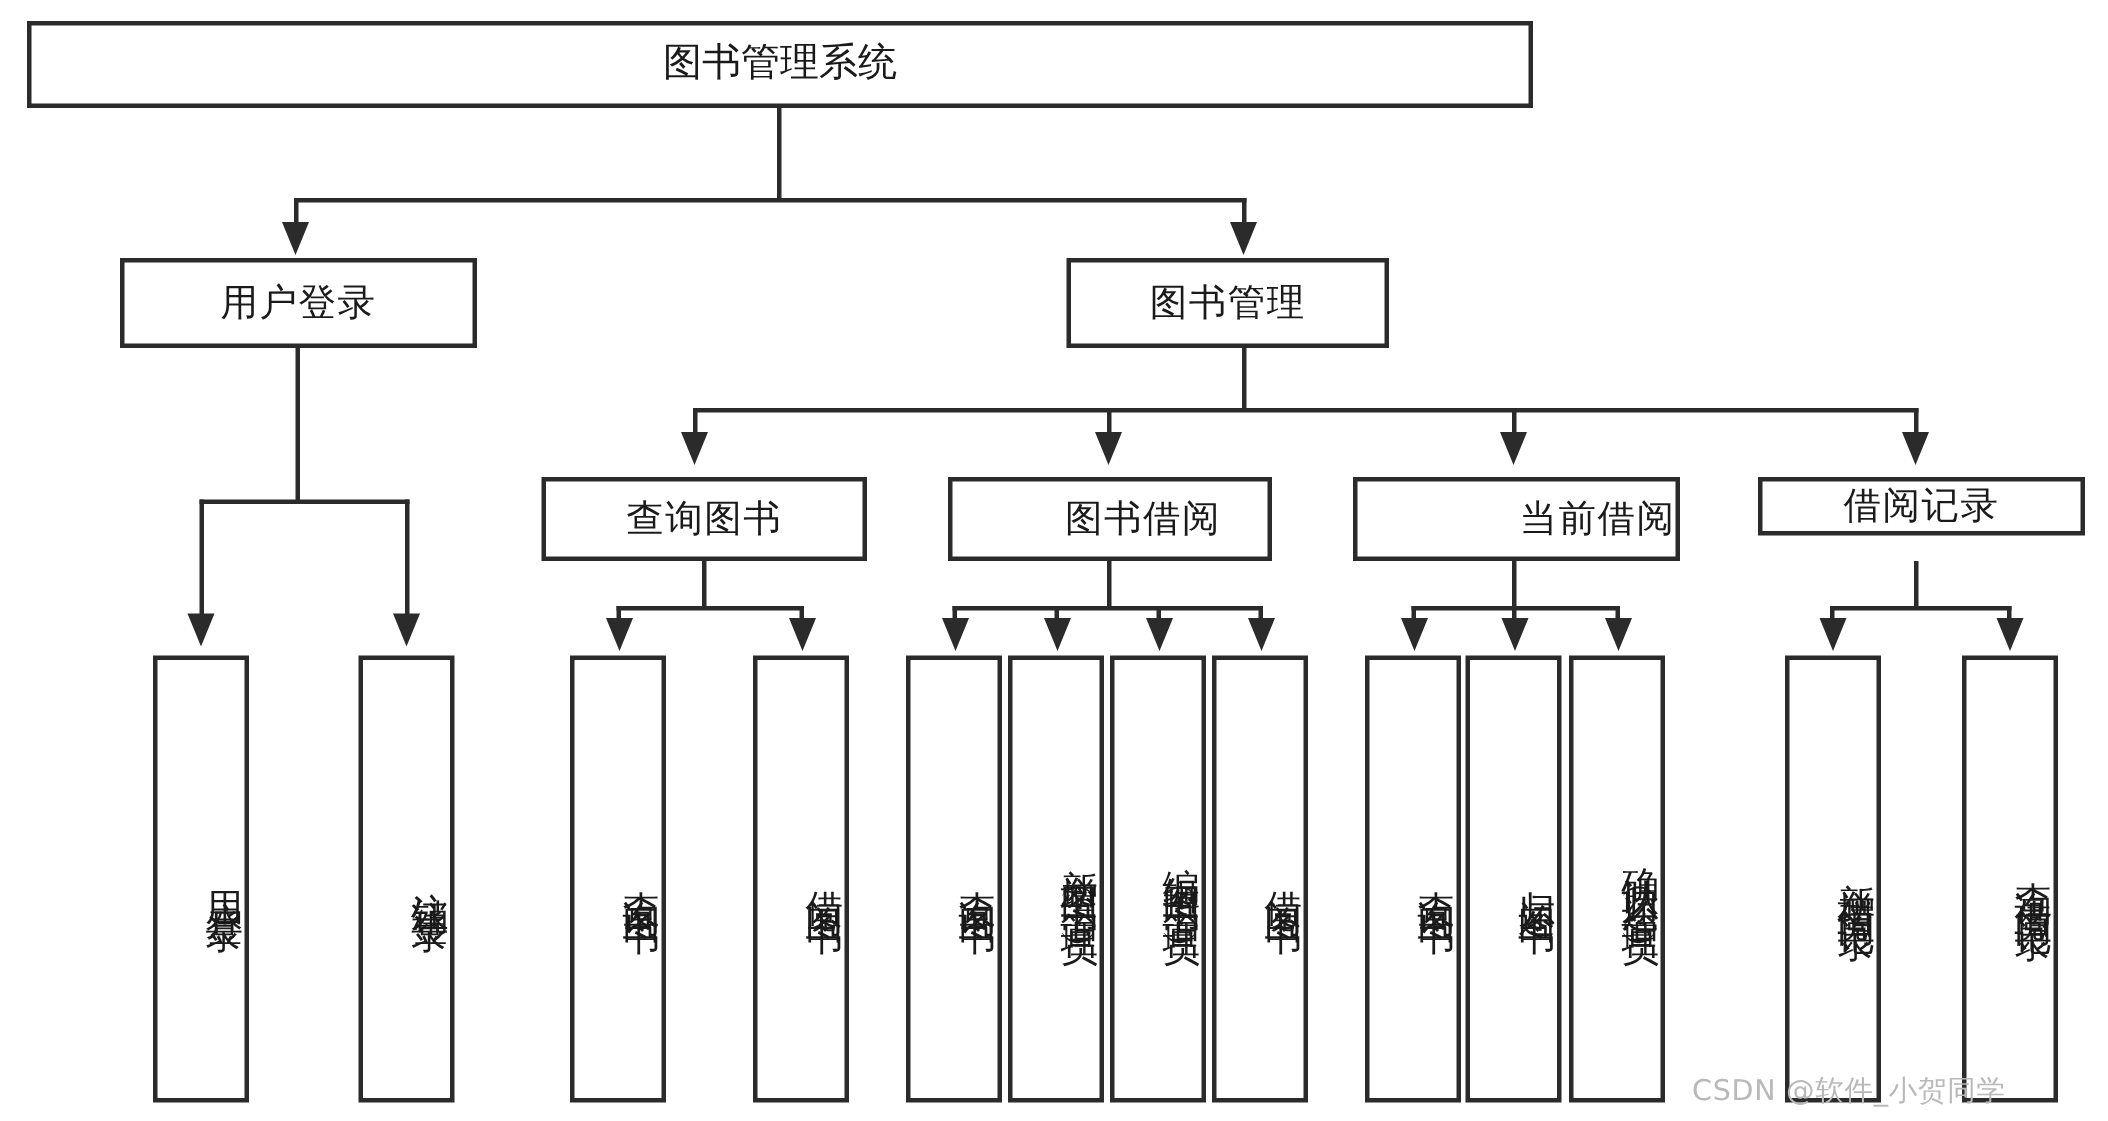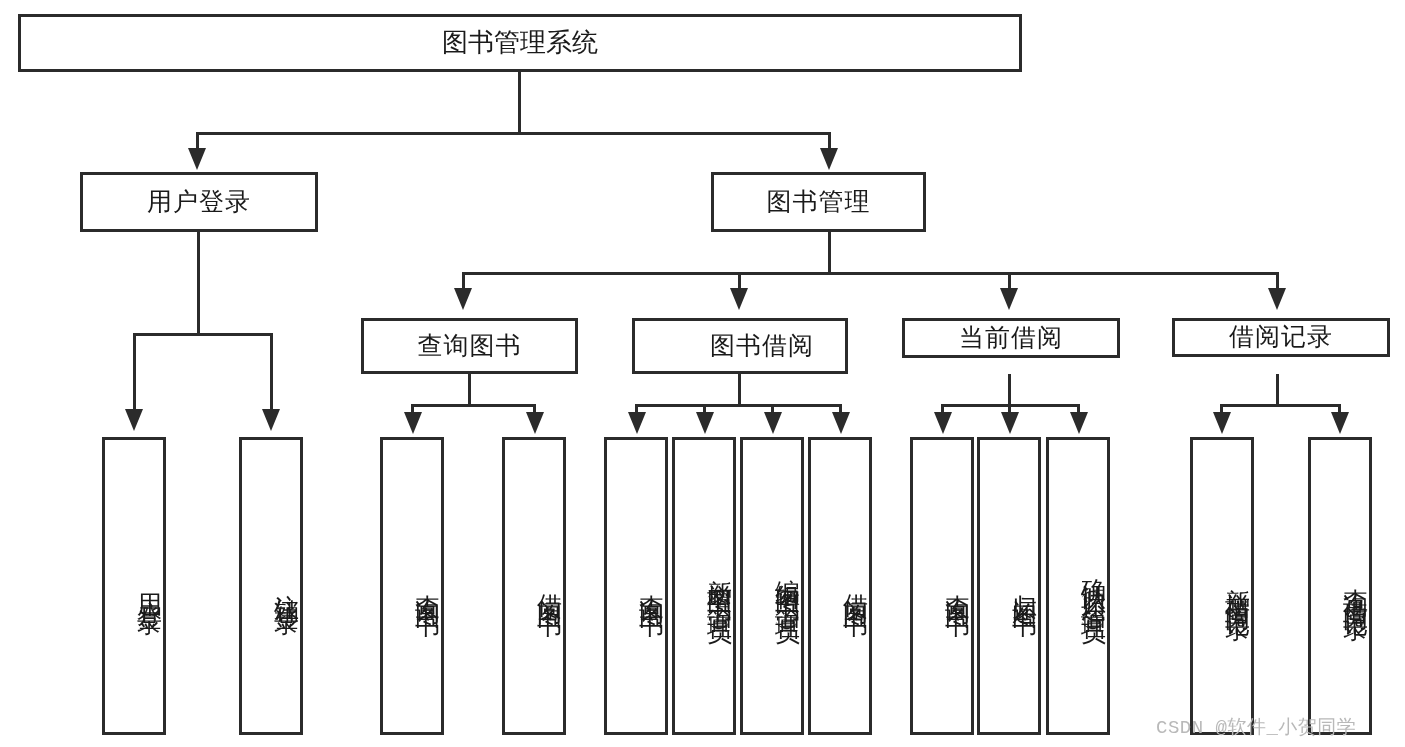--- a/index.html
+++ b/index.html
@@ -110,21 +110,21 @@
   <div class="arrow" style="left:1000px; top:288px;"></div>
   <div class="edge v" style="left:1276px; top:272px; width:3px; height:18px;"></div>
   <div class="arrow" style="left:1268px; top:288px;"></div>
 
   <div class="node horiz" style="left:361px; top:318px; width:217px; height:56px;">
     <span>查询图书</span>
   </div>
   <div class="node horiz" style="left:632px; top:318px; width:216px; height:56px;padding-left:44px;">
     <span>图书借阅</span>
   </div>
-  <div class="node horiz" style="left:902px; top:318px; width:218px; height:40px;">
+  <div class="node horiz" style="left:902px; top:318px; width:218px; height:56px;justify-content:flex-end;">
     <span>当前借阅</span>
   </div>
   <div class="node horiz" style="left:1172px; top:318px; width:218px; height:39px;">
     <span>借阅记录</span>
   </div>
 
   <div class="edge v" style="left:468px; top:374px; width:3px; height:32px;"></div>
   <div class="edge h" style="left:411px; top:404px; width:125px; height:3px;"></div>
   <div class="edge v" style="left:411px; top:404px; width:3px; height:10px;"></div>
   <div class="arrow" style="left:404px; top:412px;"></div>
@@ -195,15 +195,15 @@
     <span>确认归还（管理员）</span>
   </div>
 
   <div class="node vert" style="left:1190px; top:437px; width:64px; height:298px;">
     <span>新增借阅记录</span>
   </div>
   <div class="node vert" style="left:1308px; top:437px; width:64px; height:298px;">
     <span>查询借阅记录</span>
   </div>
 
-  <div class="watermark" style="left:1156px; top:714px;font-family:Liberation Mono, monospace;">CSDN @软件_小贺同学</div>
+  <div class="watermark" style="left:1128px; top:714px;">CSDN @软件_小贺同学</div>
 
 </div>
 
 </body></html>

